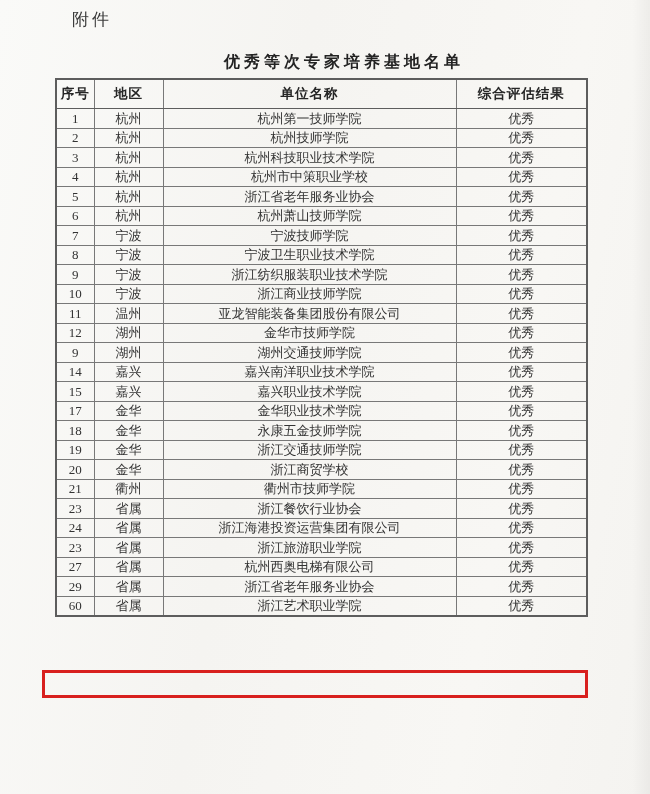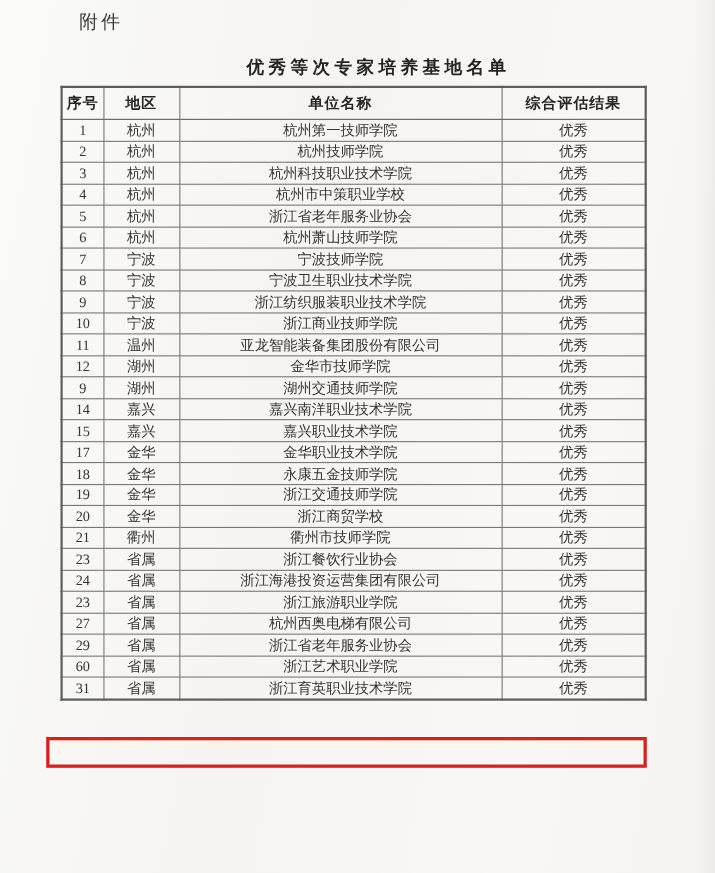--- a/index.html
+++ b/index.html
@@ -242,24 +242,18 @@
     <td>省属</td>
     <td>浙江省老年服务业协会</td>
     <td>优秀</td>
   </tr>
         <tr>
     <td>60</td>
     <td>省属</td>
     <td>浙江艺术职业学院</td>
     <td>优秀</td>
   </tr>
-        <tr>
-    <td>31</td>
-    <td>省属</td>
-    <td>浙江育英职业技术学院</td>
-    <td>优秀</td>
-  </tr>
       </tbody>
   </table>
 
   <div class="highlight-box" style="top: 670px; height: 27.5px; border-color: rgb(216, 32, 30); display: block;"></div>
 
 </div>
 
 </body></html>

